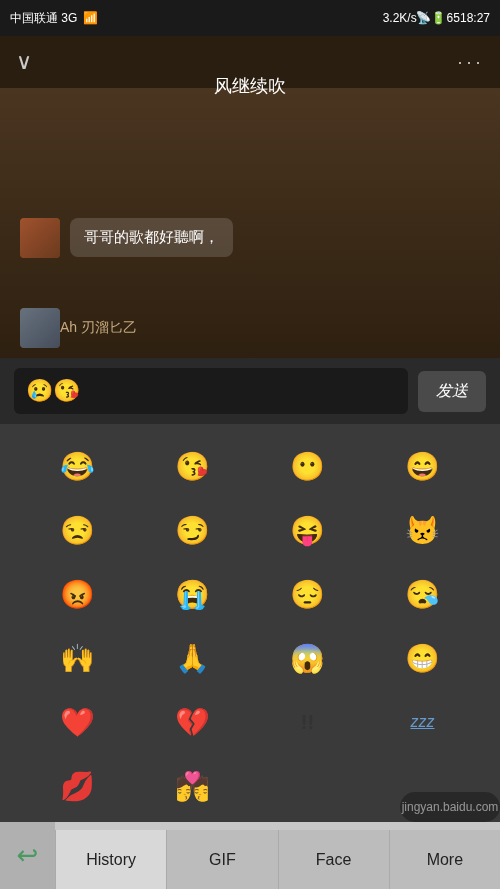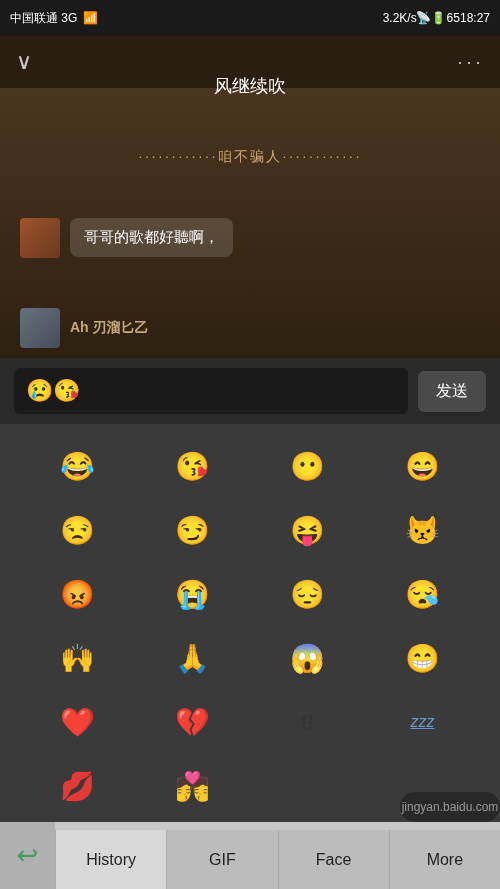--- a/index.html
+++ b/index.html
@@ -113,23 +113,21 @@
       max-width: 300px;
     }
 
     
     .comment-3 {
       position: absolute;
       bottom: 10px;
       left: 20px;
       display: flex;
       align-items: center;
-      gap: 10px;
       opacity: 0.85;
-      font-weight: bold;
     }
     .comment-3-text {
       color: #e0c090;
       font-size: 14px;
     }
 
     
     #input-panel {
       width: 500px;
       background: #2a2a2a;
@@ -159,20 +157,21 @@
     }
     #send-button {
       background: #4a4a4a;
       color: #fff;
       border: none;
       border-radius: 6px;
       padding: 10px 18px;
       font-size: 16px;
       cursor: pointer;
       white-space: nowrap;
+      font-style: italic;
     }
 
     
     #emoji-grid {
       background: #3a3a3a;
       padding: 10px 0;
     }
     .emoji-row {
       display: flex;
       justify-content: space-around;
@@ -278,23 +277,20 @@
 <div id="title-bar">
   <div class="title-back">
     <span>∨</span>
   </div>
   <div class="title-text">风继续吹</div>
   <div class="title-more">···</div>
 </div>
 
 <div id="chat-area">
 
-  <div class="comment-1">
-    <span class="comment-dots-text">············咱不骗人············</span>
-  </div>
 
   <div class="comment-2">
     <div class="avatar">
       <div class="avatar-img"></div>
     </div>
     <div class="bubble">
       <span>哥哥的歌都好聽啊，</span>
     </div>
   </div>
 

